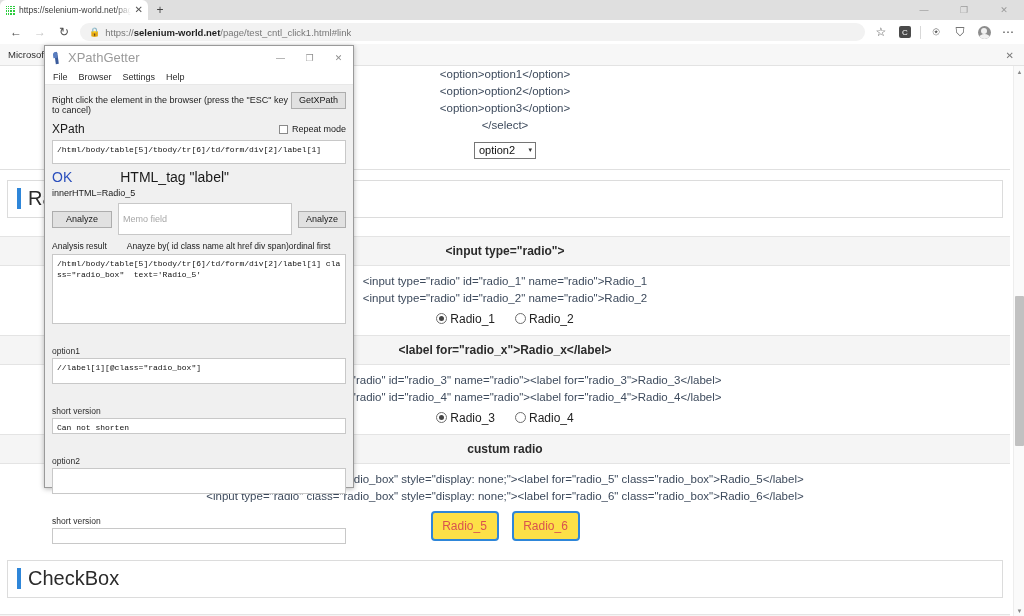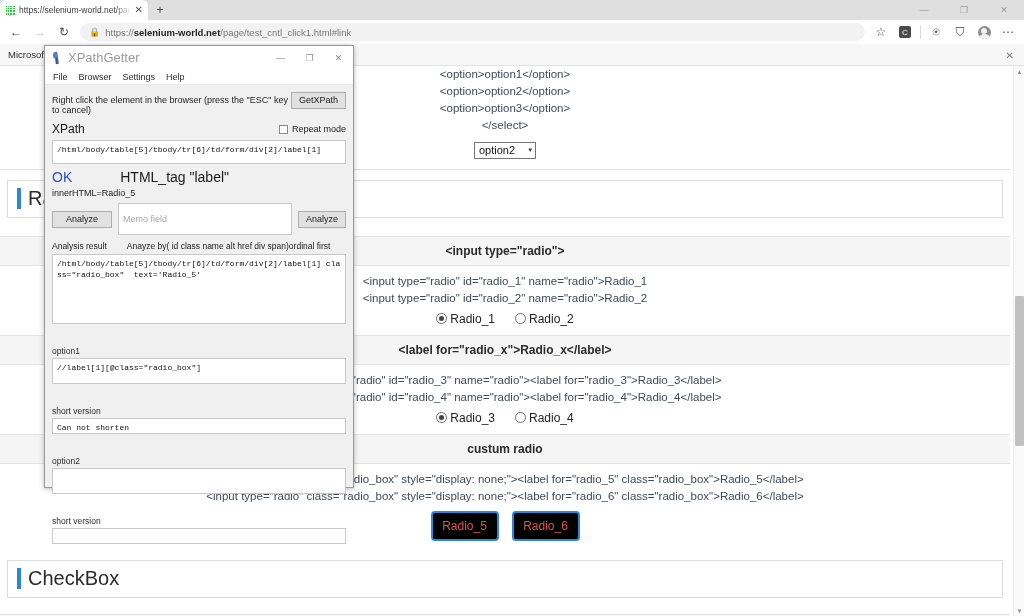--- a/index.html
+++ b/index.html
@@ -160,21 +160,21 @@
     border: 1px solid #6e6e6e; background: #fff;
     display: inline-block; position: relative;
   }
   .radio.on::after {
     content: ""; position: absolute; left: 2px; top: 2px;
     width: 5px; height: 5px; border-radius: 50%; background: #444;
   }
   .btnrow { margin-top: 6px; display: flex; justify-content: center; gap: 13px; }
   .radiobtn {
     width: 68px; height: 30px; border: 2px solid #2e86d9;
-    border-radius: 4px; background: #000000;
+    border-radius: 4px; background: #fde047;
     display: flex; align-items: center; justify-content: center;
     font-size: 12px; color: #d9534f;
   }
 
   
   .pscroll {
     position: absolute; right: 0; top: 66px;
     width: 11px; height: 550px; background: #fafafa;
     border-left: 1px solid #ededed;
   }

